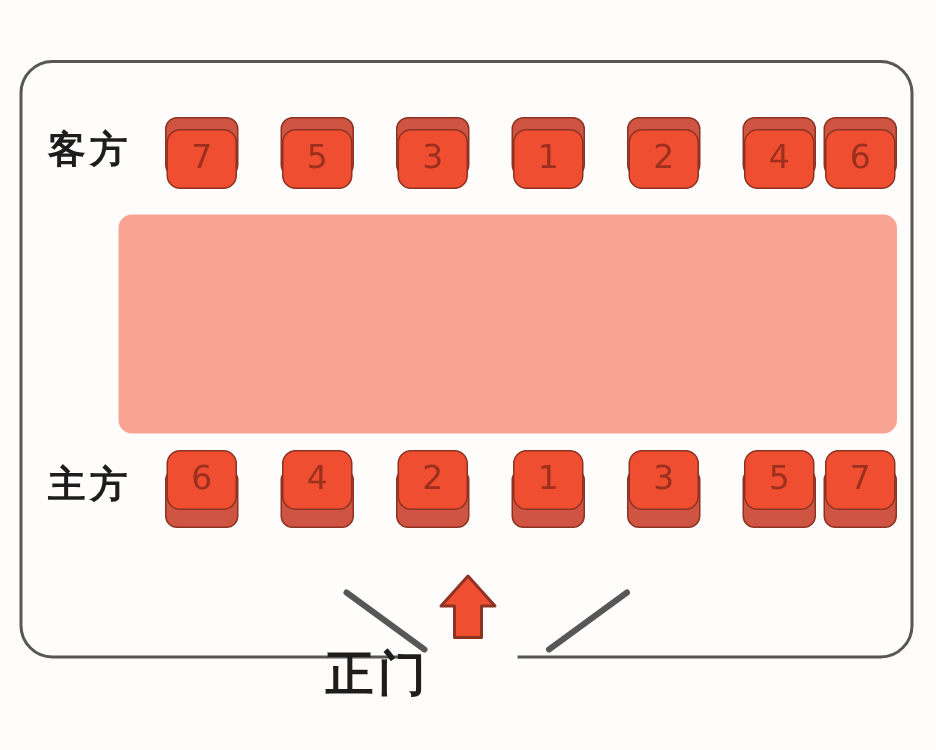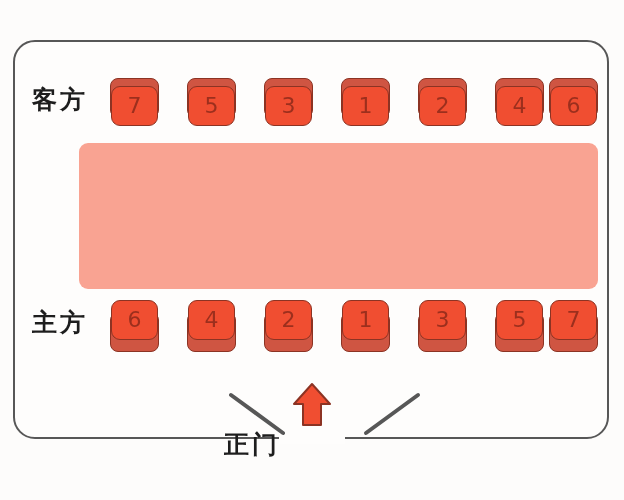--- a/index.html
+++ b/index.html
@@ -129,21 +129,21 @@
   }
   .door-swing.left  { left: 228px; top: 392px; }
   .door-swing.right { left: 363px; top: 392px; }
 
   .door-label {
     position: absolute;
     left: 0;
     top: 430px;
     width: 504px;
     text-align: center;
-    font-size: 25px;
+    font-size: 32px;
     font-weight: 700;
     color: #1d1d1d;
     letter-spacing: 3px;
     line-height: 1.2;
   }
 </style>
 </head>
 <body>
 
 <div id="stage">

